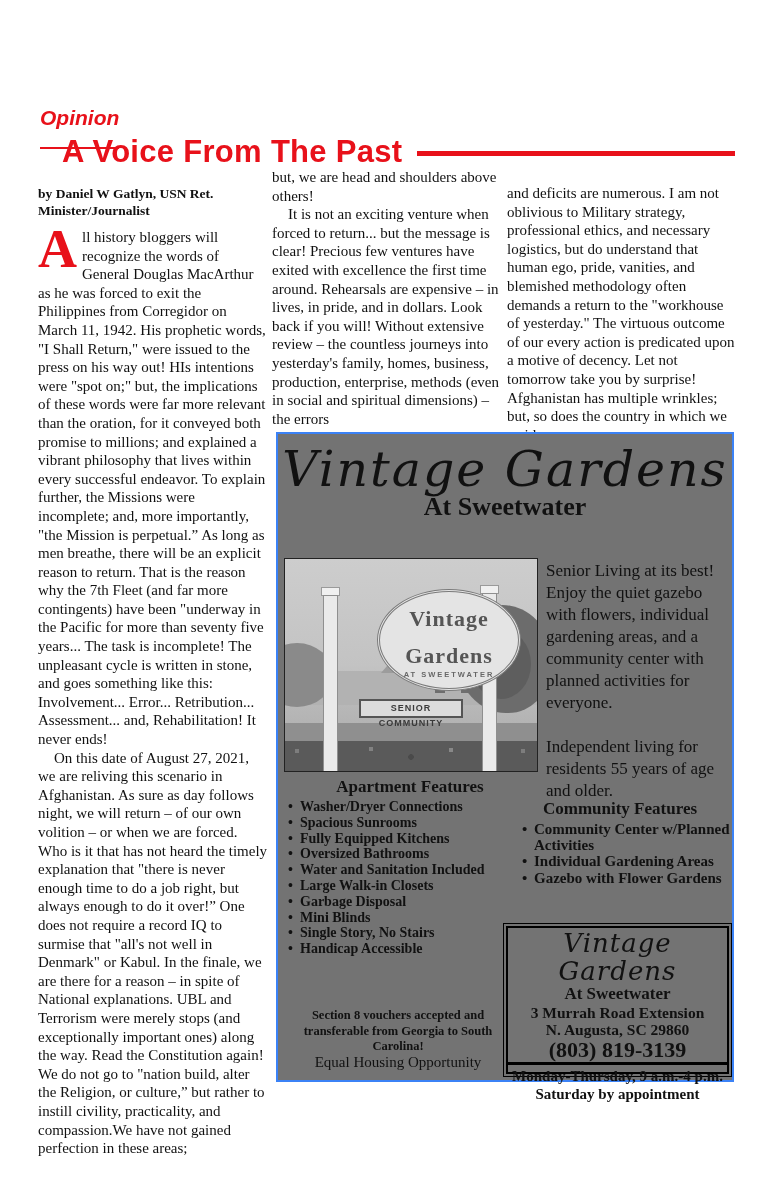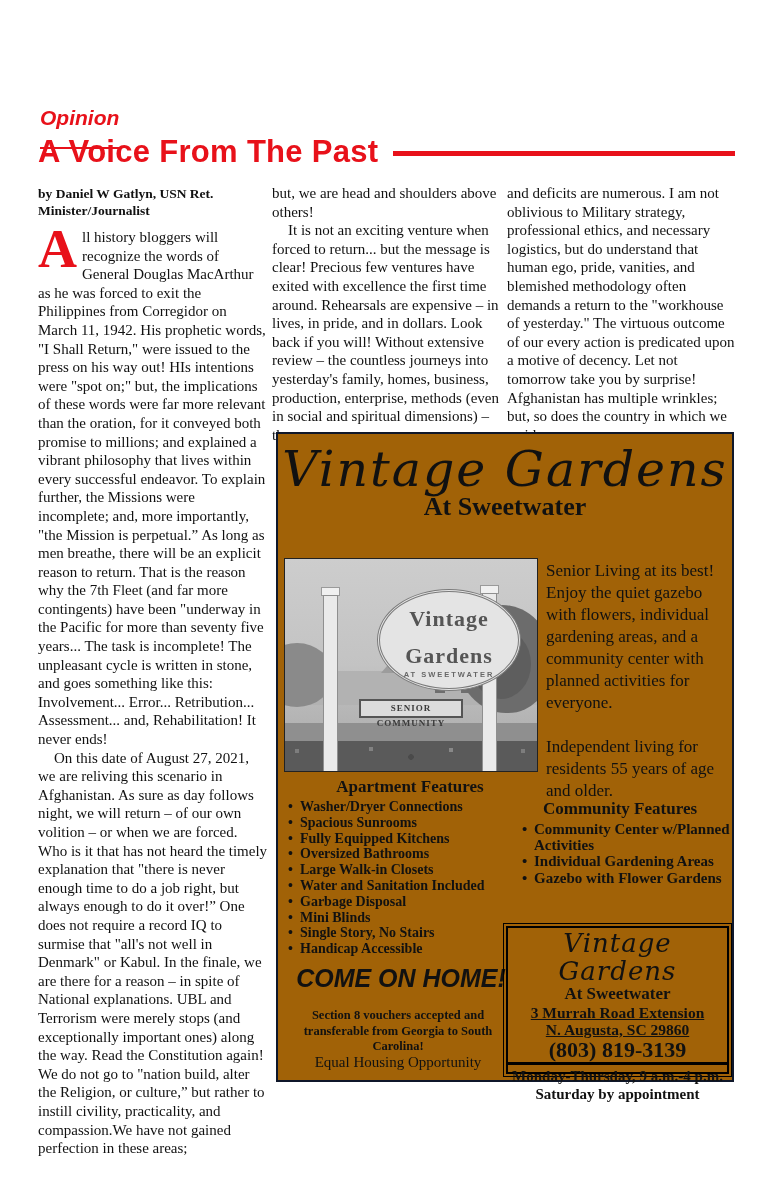--- a/index.html
+++ b/index.html
@@ -5,36 +5,36 @@
   html,body { margin:0; padding:0; background:#ffffff; }
   .page { position:relative; width:768px; height:1187px; background:#ffffff; overflow:hidden;
           font-family:"Liberation Serif", serif; color:#111; }
 
   
   .opinion-label { position:absolute; left:40px; top:106px;
     font-family:"Liberation Sans", sans-serif; font-weight:bold; font-style:italic;
     font-size:21px; color:#e8111a; border-bottom:2px solid #e8111a; padding-bottom:17px; }
   .headline-row { position:absolute; left:38px; top:134px; width:697px; display:flex; align-items:center; gap:14px; }
   .headline { font-family:"Liberation Sans", sans-serif; font-weight:bold; font-size:31px;
-    color:#e8111a; white-space:nowrap; letter-spacing:0.3px; }
+    color:#e8111a; white-space:nowrap; letter-spacing:0.3px;margin-left:24px; }
   .headline-rule { flex:1; height:5px; background:#e8111a; margin-top:3px; }
   .byline { position:absolute; left:38px; top:186px; font-weight:bold; font-size:13.5px; line-height:1.25; }
 
   
   .col { position:absolute; width:230px; font-size:15px; line-height:18.6px; }
   .col-1 { left:38px;  top:228px; }
-  .col-2 { left:272px; top:184px;font-family:Liberation Serif, serif; }
+  .col-2 { left:272px; top:168px;font-family:Liberation Serif, serif; }
   .col-3 { left:507px; top:184px; }
   .col p { margin:0; }
   .col p.indent { text-indent:16px; }
   .dropcap { float:left; color:#e8111a; font-size:54px; line-height:40px; padding:1px 5px 0 0; font-weight:bold; }
 
   
   .ad { position:absolute; left:276px; top:432px; width:458px; height:650px;
-        border:2px solid #0f172a; box-sizing:border-box; background:#a16207; }
+        border:2px solid #3b82f6; box-sizing:border-box; background:#737373; }
   .ad-title { text-align:center; font-family:"DejaVu Serif", serif; font-style:italic;
     font-size:49px; line-height:56px; margin-top:8px; letter-spacing:2px; }
   .ad-subtitle { text-align:center; font-weight:bold; font-size:26px; line-height:26px; margin-top:-4px; }
 
   
   .photo { position:absolute; left:6px; top:124px; width:252px; height:212px; border:1px solid #222;
            overflow:hidden; background:linear-gradient(#cdcdcd, #c3c3c3 50%, #b8b8b8 68%, #a8a8a8); }
   .ph-building { position:absolute; left:0; top:112px; width:100%; height:34px; background:#b2b2b2; }
   .ph-roof { position:absolute; left:96px; top:100px; width:150px; height:14px;
              background:#9c9c9c; clip-path:polygon(0 100%,8% 0,100% 0,100% 100%); }
@@ -61,21 +61,21 @@
   .ph-cap { position:absolute; width:17px; height:7px; background:#f0f0f0; border:1px solid #9a9a9a; z-index:2; }
   .ph-cap.c-left { left:36px; top:28px; } .ph-cap.c-right { left:195px; top:26px; }
   .ph-oval { position:absolute; left:52px; top:30px; width:144px; height:102px; background:#e4e4e4;
              border:3px double #7a7a7a; border-radius:50%; z-index:3; text-align:center;
              box-sizing:border-box; color:#555;margin-left:40px; }
   .ph-oval .l1 { font-weight:bold; font-size:22px; line-height:21px; margin-top:16px; letter-spacing:1px; }
   .ph-oval .l3 { font-family:"Liberation Sans", sans-serif; font-weight:bold; font-size:7.5px;
                  letter-spacing:2px; margin-top:4px; color:#666; }
   .ph-plaque { position:absolute; left:74px; top:140px; width:104px; height:19px; background:#dcdcdc;
                border:2px solid #555; z-index:3; text-align:center; box-sizing:border-box;
-               font-family:Liberation Serif, serif; font-weight:bold; font-size:9px;
+               font-family:Liberation Sans, sans-serif; font-weight:bold; font-size:9px;
                letter-spacing:1px; color:#3a3a3a; line-height:15px; }
 
   
   .ad-intro { position:absolute; left:268px; top:126px; width:188px; font-size:17px; line-height:22px; }
   .ad-independent { margin-top:22px; }
 
   
   .apt-features { position:absolute; left:6px; top:344px; width:252px; }
   .features-heading { text-align:center; font-weight:bold; font-size:17px; line-height:18px; }
   .features-list { list-style:none; margin:3px 0 0 0; padding:0 0 0 4px; font-weight:bold; font-size:14px; line-height:15.8px; }
@@ -90,21 +90,21 @@
     font-weight:bold; font-size:12.5px; line-height:15.5px;font-family:Liberation Serif, serif; }
   .equal-housing { position:absolute; left:6px; top:620px; width:228px; text-align:center; font-size:15px; }
 
   
   .contact-box { position:absolute; left:225px; top:489px; width:229px; height:154px;
     border:1px solid #000; padding:2px; box-sizing:border-box; }
   .contact-inner { border:2px solid #000; height:100%; box-sizing:border-box; display:flex; flex-direction:column; }
   .contact-top { flex:1; text-align:center; border-bottom:3px solid #000; padding-top:1px; }
   .contact-name { font-family:"DejaVu Serif", serif; font-style:italic; font-size:26px; line-height:28px; letter-spacing:1px; }
   .contact-subname { font-weight:bold; font-size:17px; line-height:17px; }
-  .contact-addr { font-weight:bold; font-size:15.5px; line-height:16.5px; margin-top:3px;text-decoration:underline; }
+  .contact-addr { font-weight:bold; font-size:15.5px; line-height:16.5px; margin-top:3px; }
   .contact-phone { font-weight:bold; font-size:22px; line-height:24px; }
   .contact-hours { text-align:center; font-weight:bold; font-size:15px; line-height:17.5px; padding:3px 0 2px; }
 </style>
 </head>
 <body>
 
 <div class="page">
 
   <div class="opinion-label">Opinion</div>
   <div class="headline-row">
@@ -161,39 +161,38 @@
       <div class="ad-independent">Independent living for residents 55 years of age and older.</div>
     </div>
 
     <div class="apt-features">
       <div class="features-heading">Apartment Features</div>
       <ul class="features-list">
         <li>Washer/Dryer Connections</li>
         <li>Spacious Sunrooms</li>
         <li>Fully Equipped Kitchens</li>
         <li>Oversized Bathrooms</li>
+        <li>Water and Sanitation Included</li>
         <li>Large Walk-in Closets</li>
-        <li>Water and Sanitation Included</li>
         <li>Garbage Disposal</li>
         <li>Mini Blinds</li>
         <li>Single Story, No Stairs</li>
         <li>Handicap Accessible</li>
       </ul>
     </div>
 
     <div class="comm-features">
       <div class="features-heading">Community Features</div>
       <ul class="features-list">
         <li>Community Center w/Planned Activities</li>
         <li>Individual Gardening Areas</li>
         <li>Gazebo with Flower Gardens</li>
       </ul>
     </div>
 
-    <div class="come-home">COME ON HOME!</div>
     <div class="section8">Section 8 vouchers accepted and transferable from Georgia to South Carolina!</div>
     <div class="equal-housing">Equal Housing Opportunity</div>
 
     <div class="contact-box">
       <div class="contact-inner">
         <div class="contact-top">
           <div class="contact-name">Vintage Gardens</div>
           <div class="contact-subname">At Sweetwater</div>
           <div class="contact-addr">
             <div>3 Murrah Road Extension</div>

